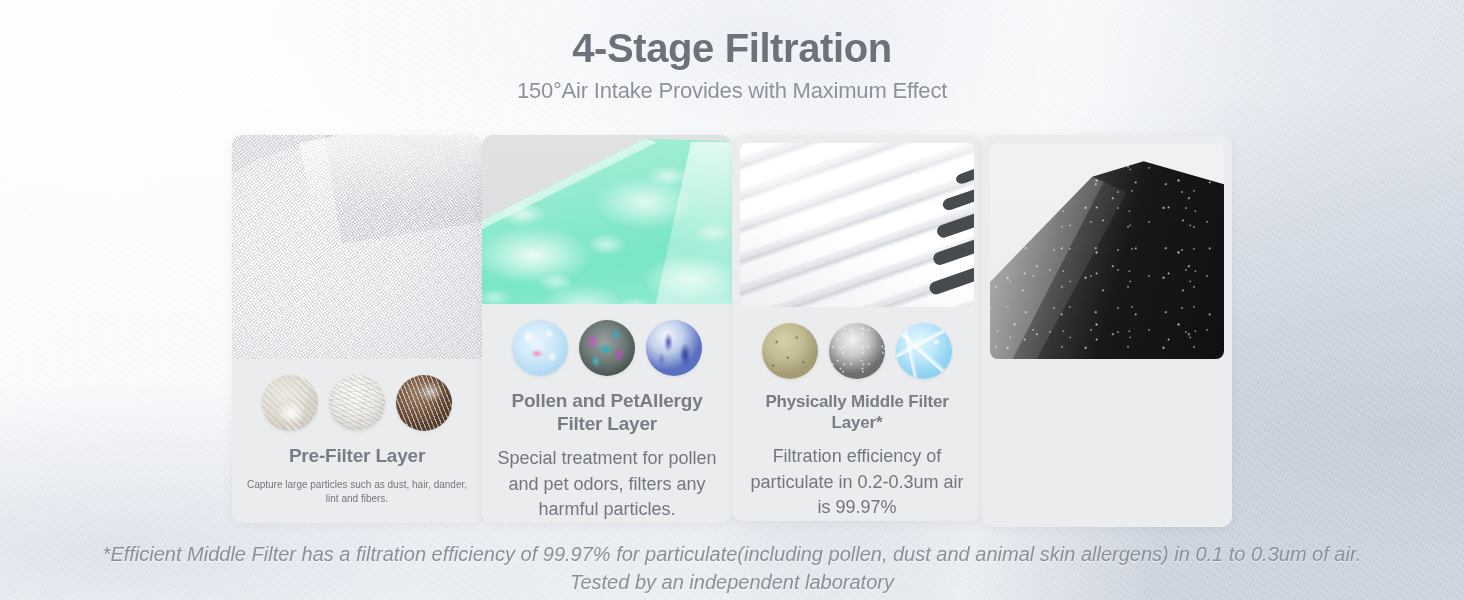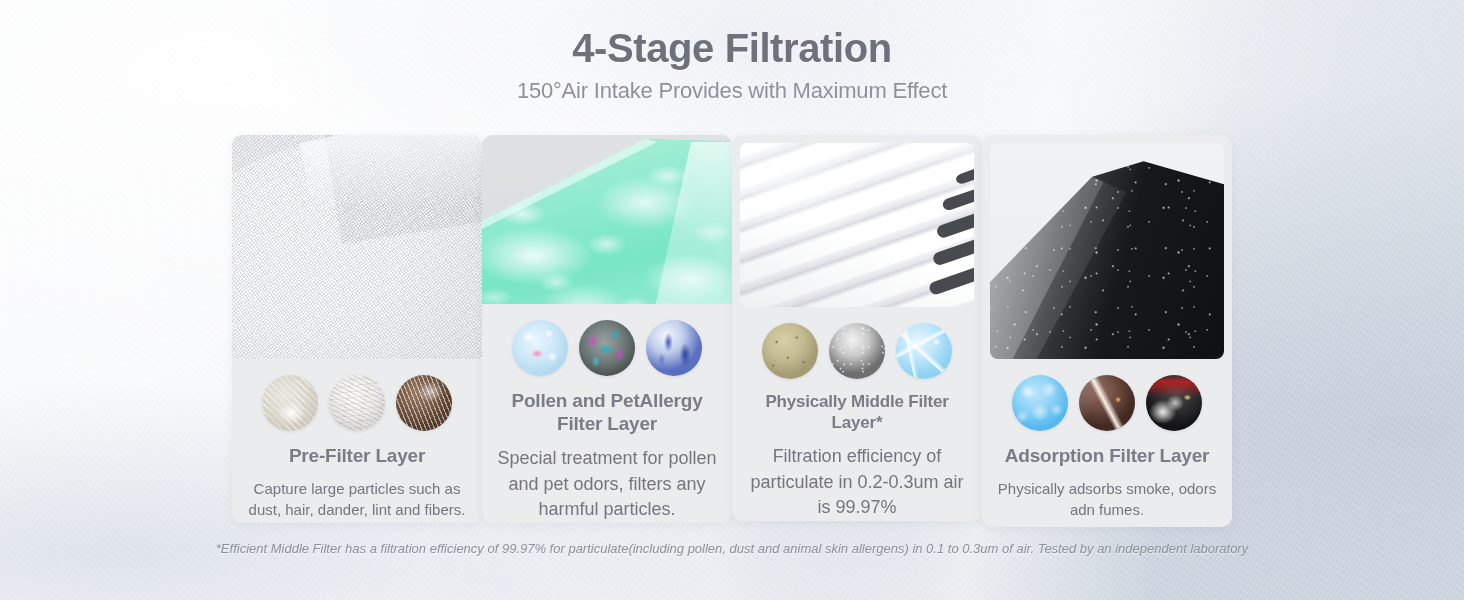--- a/index.html
+++ b/index.html
@@ -383,36 +383,36 @@
     font-size: 19px;
     font-weight: bold;
     color: #787d87;
     text-align: center;
     line-height: 1.22;
     letter-spacing: -.2px;
   }
   .layer-title.sm { font-size: 17px; }
   .layer-desc {
     margin-top: 11px;
-    font-size: 15px;
+    font-size: 10px;
     color: #72777f;
     text-align: center;
     line-height: 1.42;
   }
   .layer-desc.sm { font-size: 18px; }
 
   
   .footnote {
     position: absolute;
     left: 50%;
     transform: translateX(-50%);
     top: 540px;
     width: 1320px;
     text-align: center;
-    font-size: 13px;
+    font-size: 20px;
     font-style: italic;
     color: #8a9098;
     line-height: 1.42;
     z-index: 5;
     text-shadow: 0 1px 1px rgba(255,255,255,.7);
   }
 </style>
 </head>
 <body>
 
@@ -523,37 +523,19 @@
 
     <div class="card c4">
       <div class="photo carbon-bg inset">
         <div class="photo-inner">
           <div class="carbon-mass"></div>
           <div class="carbon-speck"></div>
           <div class="carbon-ridge"></div>
           <div class="carbon-sheen"></div>
         </div>
       </div>
-      <div class="body-area">
-        <div class="thumbs">
-          <span class="thumb">
-              <i class="t-carbon"></i>
-              <i class="t-carbon-f"></i>
-            </span>
-          <span class="thumb">
-              <i class="t-smoke"></i>
-              <i class="t-smoke-f"></i>
-            </span>
-          <span class="thumb">
-              <i class="t-fume"></i>
-              <i class="t-fume-f"></i>
-            </span>
-        </div>
-        <div class="layer-title">Adsorption Filter Layer</div>
-        <div class="layer-desc">Physically adsorbs smoke, odors adn fumes.</div>
-      </div>
     </div>
 
   </div>
 
   <div class="footnote">*Efficient Middle Filter has a filtration efficiency of 99.97% for particulate(including pollen, dust and animal skin allergens) in 0.1 to 0.3um of air. Tested by an independent laboratory</div>
 
 </div>
 
 </body></html>

